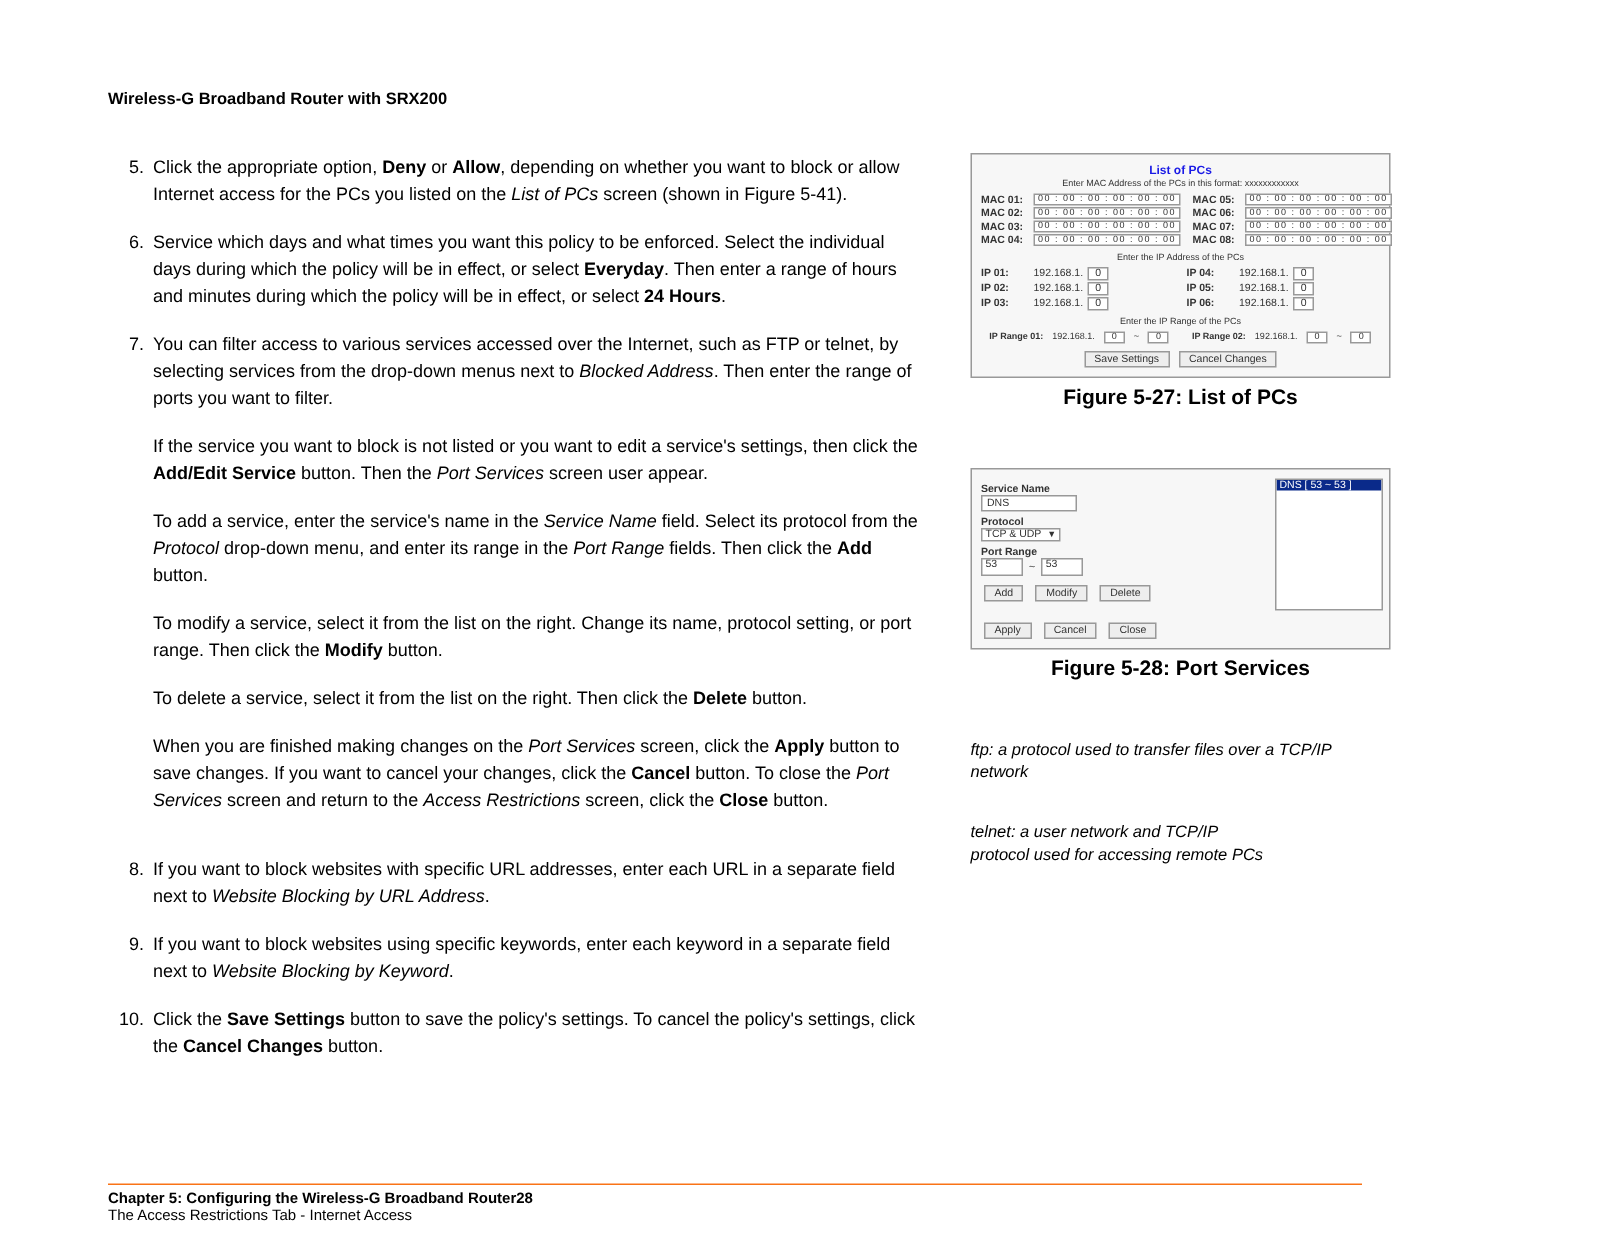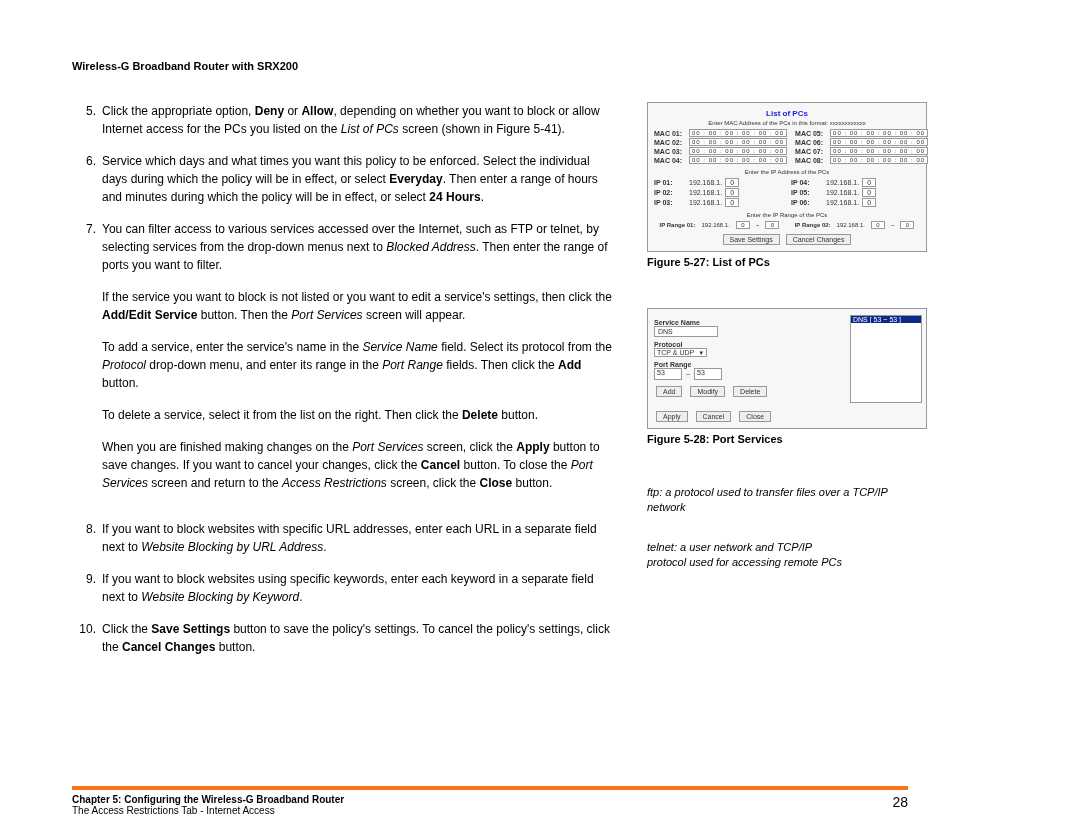--- a/index.html
+++ b/index.html
@@ -64,22 +64,22 @@
   .figure-box {
     border: 1px solid #999;
     background: #f7f7f7;
     padding: 6px;
     font-size: 7px;
     margin-bottom: 4px;
     color: #333;
   }
   .figure-caption {
     font-weight: bold;
-    font-size: 11px;
-    text-align: left;
+    font-size: 14px;
+    text-align: center;
     margin-bottom: 40px;
   }
   .list-pcs-title {
     color: #1a1ae6;
     font-weight: bold;
     text-align: center;
     font-size: 8px;
     margin-bottom: 2px;
   }
   .list-pcs-sub {
@@ -206,29 +206,28 @@
     line-height: 1.4;
     margin-bottom: 24px;
   }
   .glossary b { font-weight: normal; }
 
   .footer {
     position: absolute;
     bottom: 30px;
     left: 72px;
     right: 72px;
-    border-top: 4px solid #f97316;
+    border-top: 1px solid #f97316;
     padding-top: 4px;
     font-size: 10px;
     display: flex;
-    justify-content: space-between;
     align-items: flex-start;
   }
   .footer-left .chapter { font-weight: bold; }
-  .footer-page { font-size: 14px; }
+  .footer-page { font-size: 10px; font-weight: bold; }
 </style>
 </head>
 <body>
 
 <div class="page">
   <div class="header-title">Wireless-G Broadband Router with SRX200</div>
 
   <div class="main-layout">
     <div class="left-col">
       <ol class="steps">
@@ -241,22 +240,23 @@
         <li>
           <span class="num">6.</span>
           <span class="body">
             <span>Service which days and what times you want this policy to be enforced. Select the individual days during which the policy will be in effect, or select </span><b>Everyday</b><span>. Then enter a range of hours and minutes during which the policy will be in effect, or select </span><b>24 Hours</b><span>.</span>
           </span>
         </li>
         <li>
           <span class="num">7.</span>
           <span class="body">
             <div class="para"><span>You can filter access to various services accessed over the Internet, such as FTP or telnet, by selecting services from the drop-down menus next to </span><i>Blocked Address</i><span>. Then enter the range of ports you want to filter.</span></div>
-            <div class="para"><span>If the service you want to block is not listed or you want to edit a service's settings, then click the </span><b>Add/Edit Service</b><span> button. Then the </span><i>Port Services</i><span> screen will appear.</span></div>
+            <div class="para"><span>If the service you want to block is not listed or you want to edit a service's settings, then click the </span><b>Add/Edit Service</b><span> button. Then the </span><i>Port Services</i><span> screen user appear.</span></div>
             <div class="para"><span>To add a service, enter the service's name in the </span><i>Service Name</i><span> field. Select its protocol from the </span><i>Protocol</i><span> drop-down menu, and enter its range in the </span><i>Port Range</i><span> fields. Then click the </span><b>Add</b><span> button.</span></div>
+            <div class="para"><span>To modify a service, select it from the list on the right. Change its name, protocol setting, or port range. Then click the </span><b>Modify</b><span> button.</span></div>
             <div class="para"><span>To delete a service, select it from the list on the right. Then click the </span><b>Delete</b><span> button.</span></div>
             <div class="para"><span>When you are finished making changes on the </span><i>Port Services</i><span> screen, click the </span><b>Apply</b><span> button to save changes. If you want to cancel your changes, click the </span><b>Cancel</b><span> button. To close the </span><i>Port Services</i><span> screen and return to the </span><i>Access Restrictions</i><span> screen, click the </span><b>Close</b><span> button.</span></div>
           </span>
         </li>
         <li>
           <span class="num">8.</span>
           <span class="body"><span>If you want to block websites with specific URL addresses, enter each URL in a separate field next to </span><i>Website Blocking by URL Address</i><span>.</span></span>
         </li>
         <li>
           <span class="num">9.</span>

